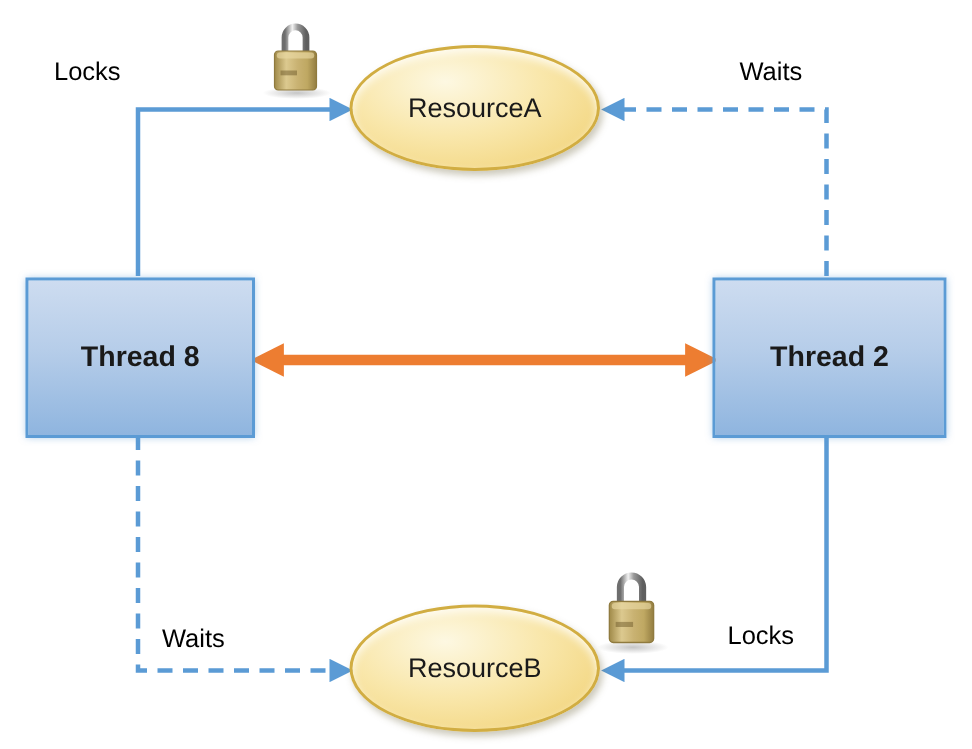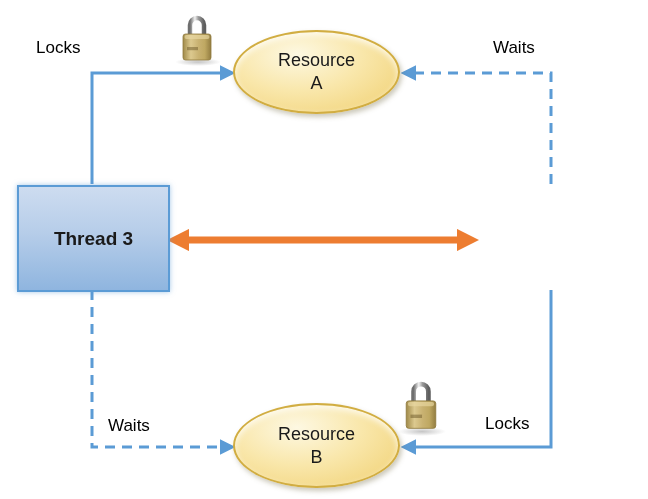--- a/index.html
+++ b/index.html
@@ -26,21 +26,21 @@
     box-shadow:0 0 5px rgba(91,155,213,.55);
     font-weight:bold;font-size:19px;
   }
   .thread1{left:17px;top:185px;width:149px;height:103px;}
   .thread2{left:475px;top:185px;width:152px;height:103px;}
   .resource{
     background:radial-gradient(ellipse at 38% 28%, #fdf8e2 0%, #f9e7ab 45%, #f0cf6f 100%);
     border:2px solid #d1ad42;
     border-radius:50%;
     box-shadow:2px 3px 5px rgba(110,100,60,.35), inset 0 3px 6px rgba(255,255,255,.8);
-    flex-direction:column;
+    flex-direction:row;
     font-size:18px;line-height:23px;
   }
   .resourceA{left:233px;top:30px;width:163px;height:80px;}
   .resourceB{left:233px;top:403px;width:163px;height:81px;}
 
   .edge-label{
     position:absolute;
     font-weight:normal;font-size:17px;color:#000000;
     white-space:nowrap;
   }
@@ -80,23 +80,26 @@
     <path class="conn-blue conn-dashed" d="M551,184 V73 H414" marker-end="url(#arrow-blue)"></path>
 
     <path class="conn-blue conn-dashed" d="M92,290 V447 H222" marker-end="url(#arrow-blue)"></path>
 
     <path class="conn-blue" d="M551,290 V447 H414" marker-end="url(#arrow-blue)"></path>
 
     <path class="conn-orange" d="M187,240 H459" marker-start="url(#arrow-orange)" marker-end="url(#arrow-orange)"></path>
   </svg>
 
   <div class="node thread thread1">
-    <span>Thread 3</span>
+    <span>Thread 8</span>
   </div>
 
+  <div class="node thread thread2">
+    <span>Thread 2</span>
+  </div>
 
   <div class="node resource resourceA">
     <span>Resource</span>
     <span>A</span>
   </div>
 
   <div class="node resource resourceB">
     <span>Resource</span>
     <span>B</span>
   </div>

